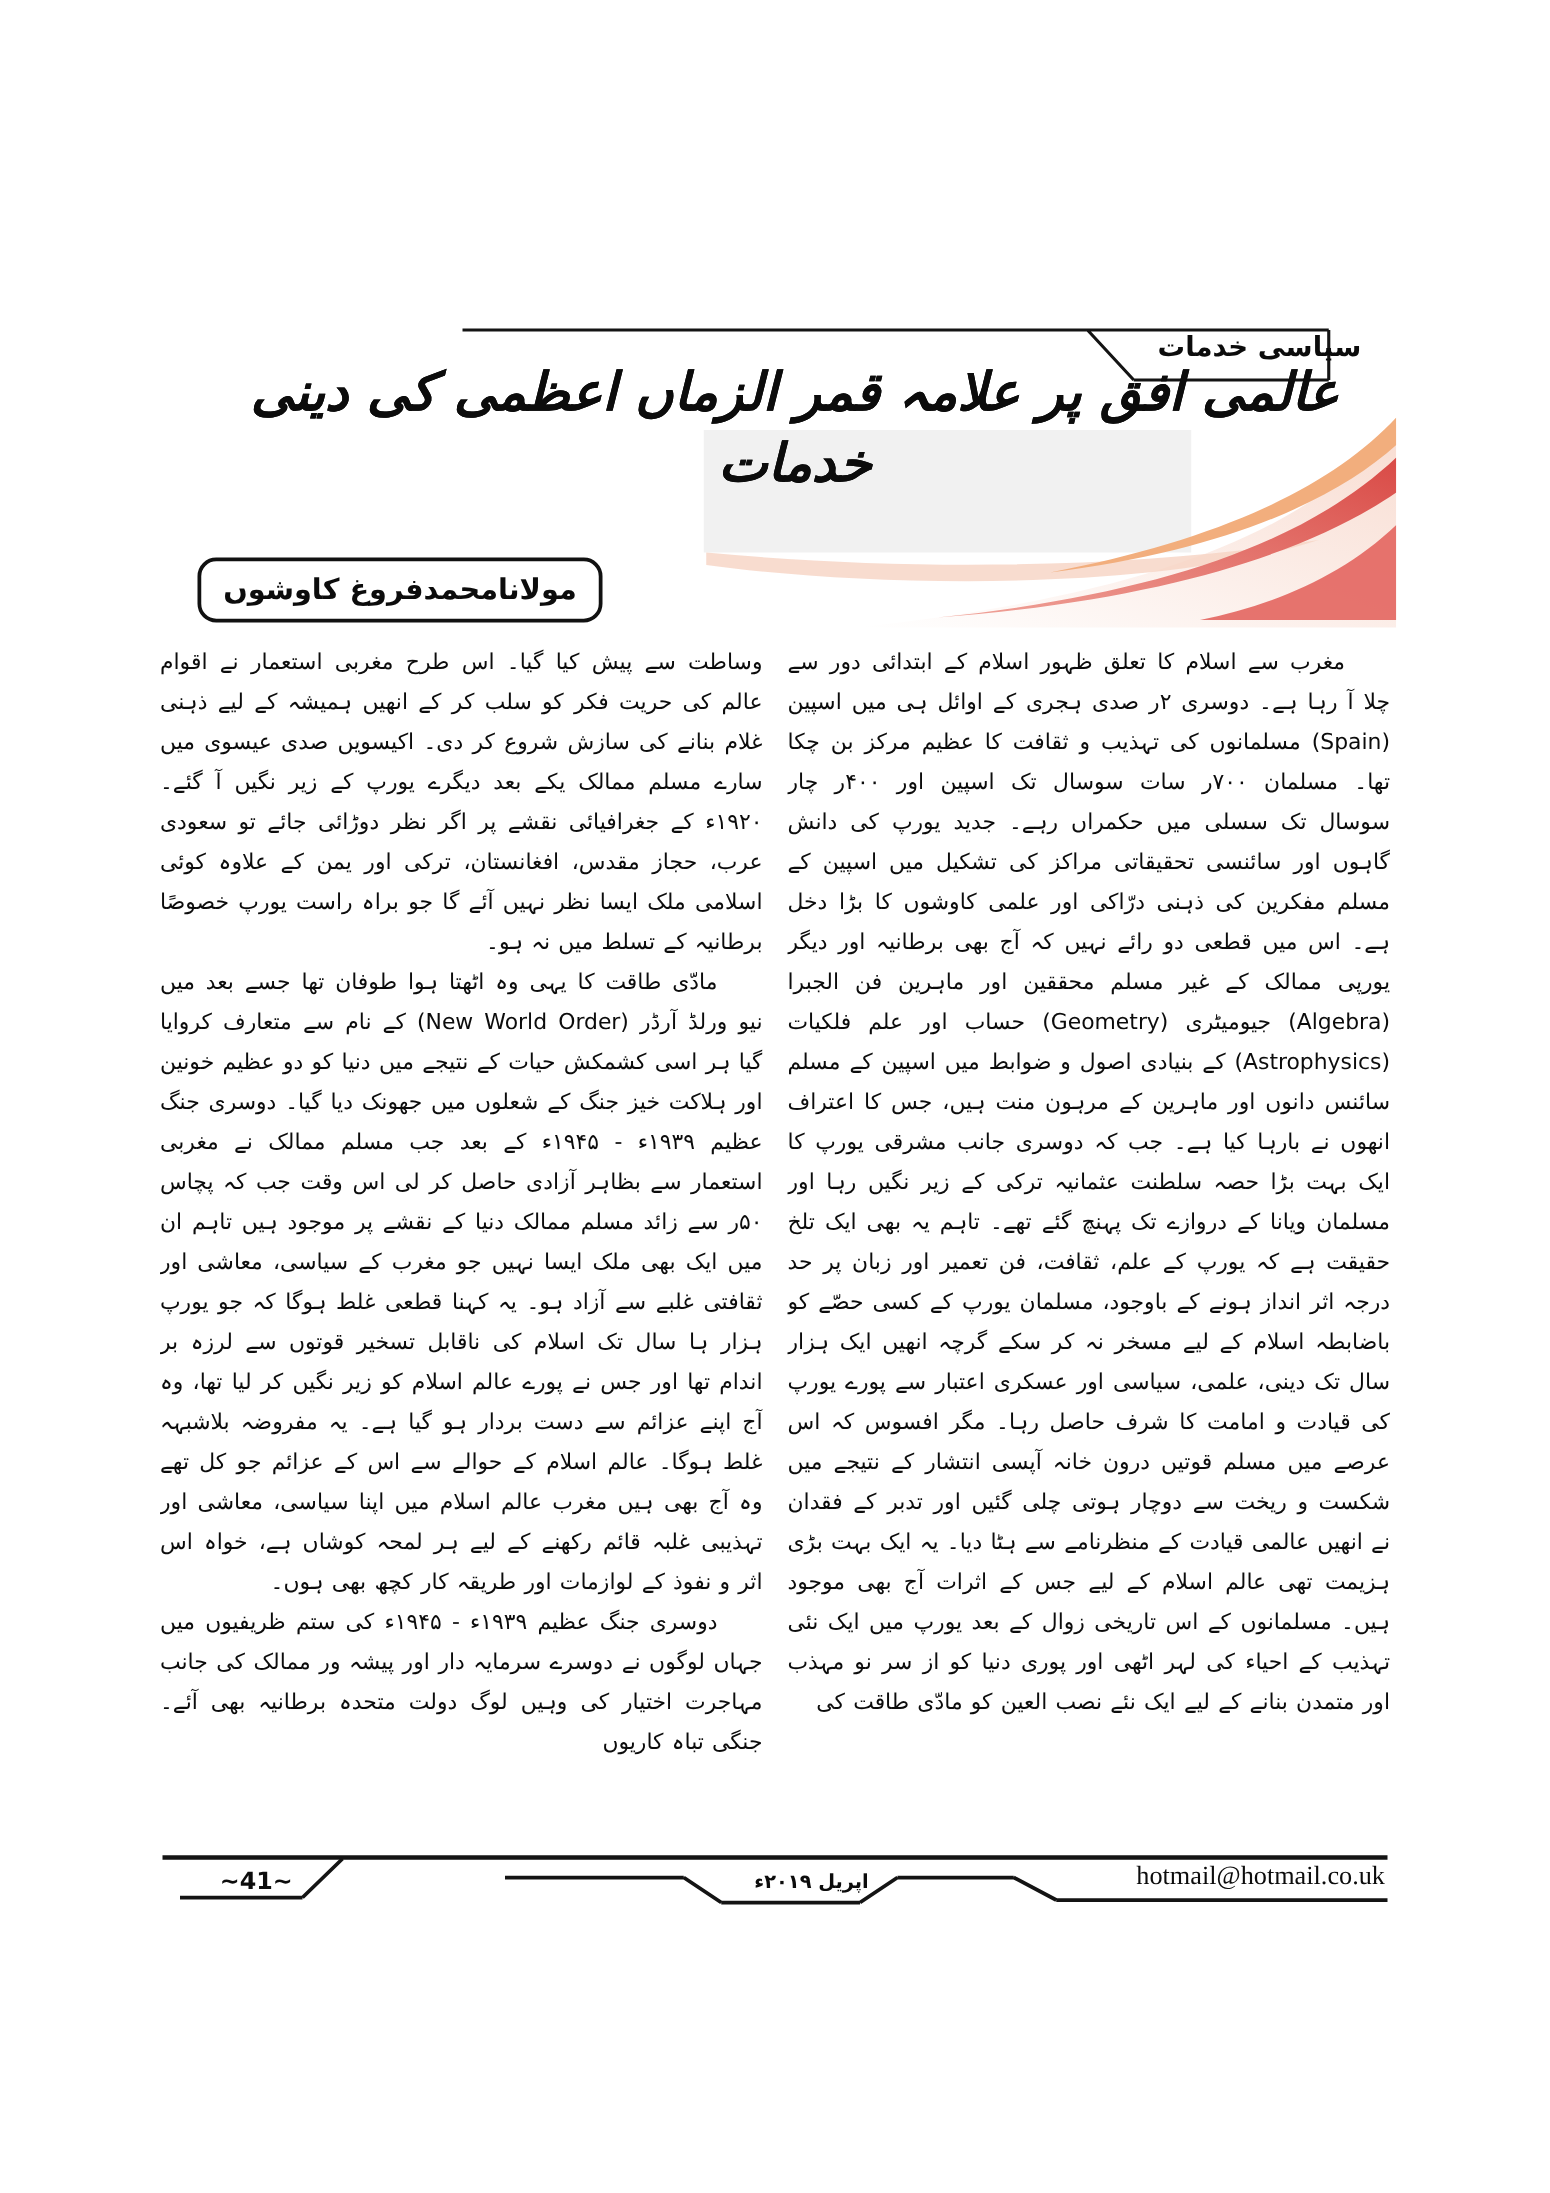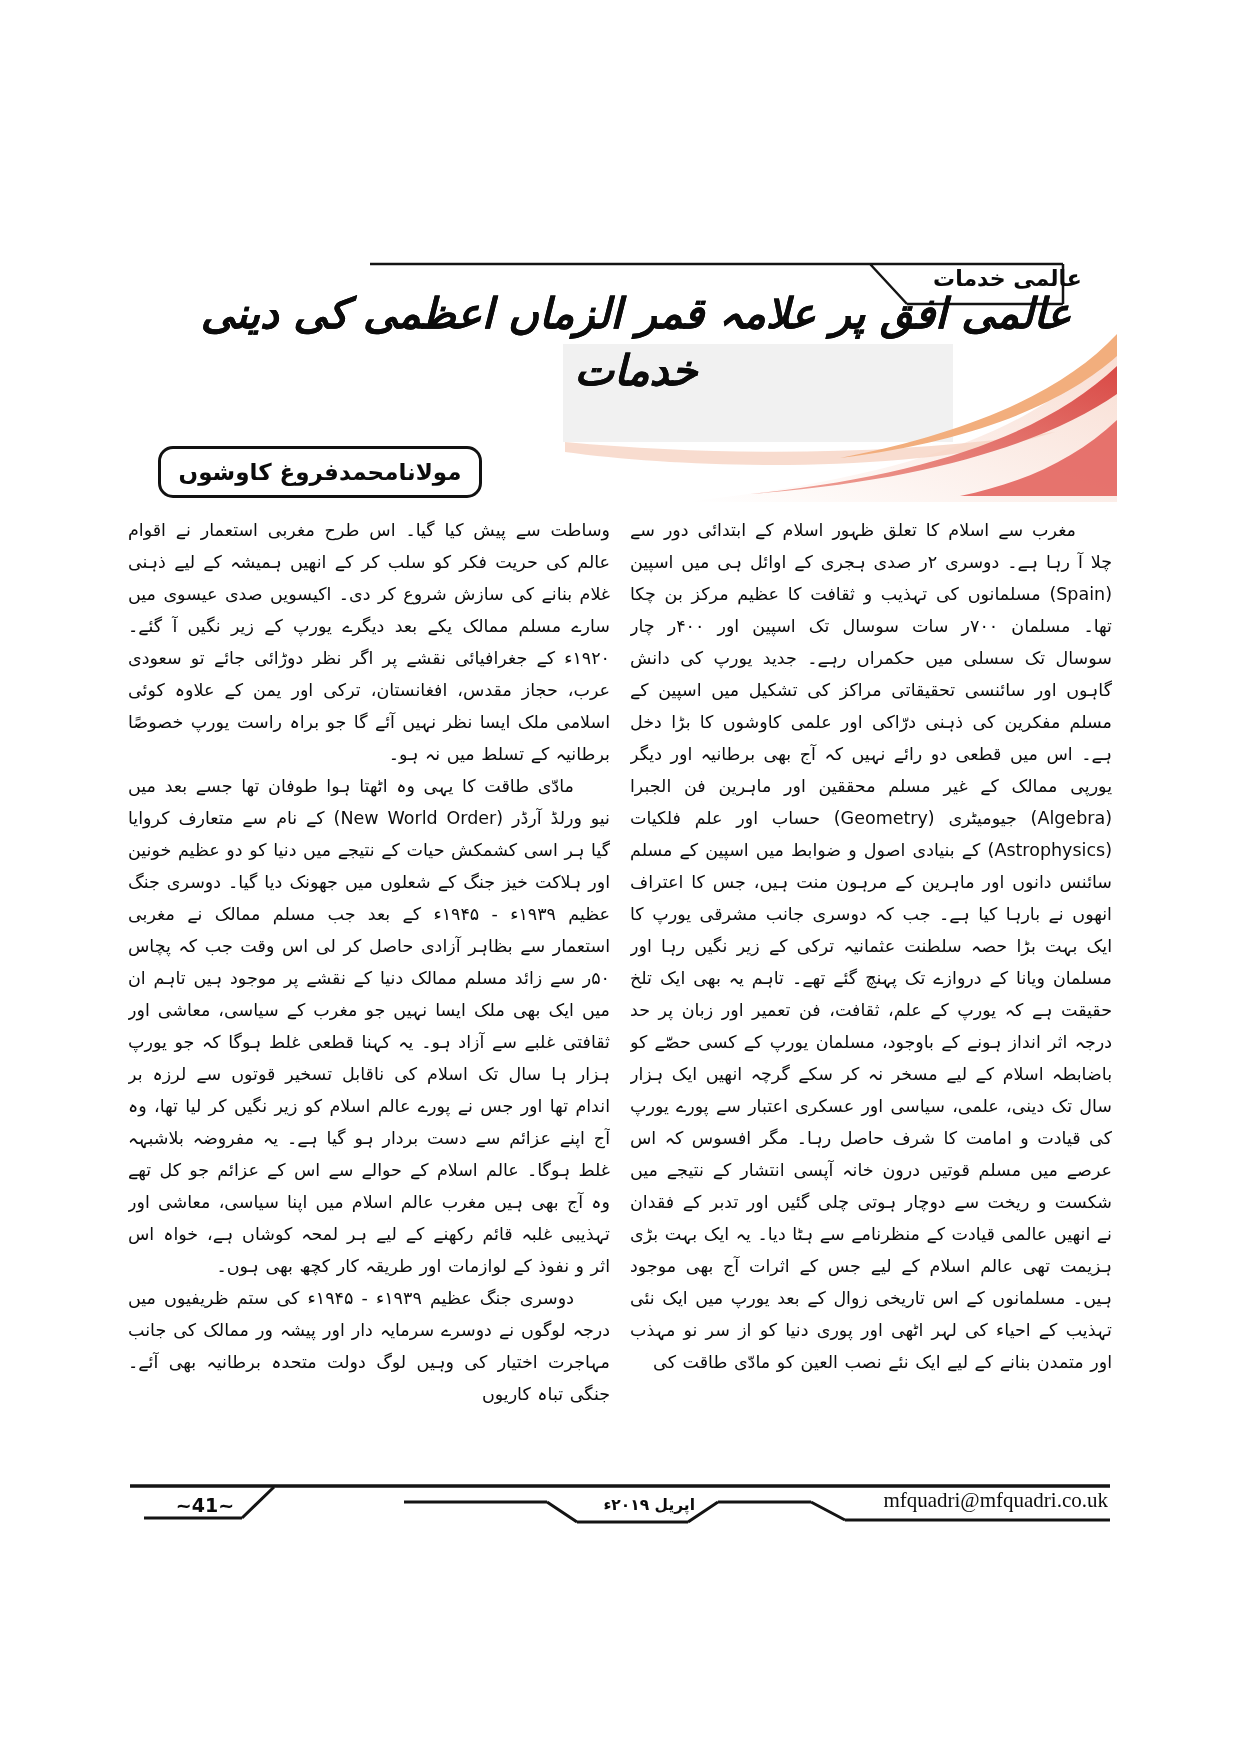--- a/index.html
+++ b/index.html
@@ -91,41 +91,41 @@
     <path d="M622,12 C555,95 430,148 190,174 L622,174 Z" fill="url(#gpink)" opacity="0.55"></path>
     <path d="M70,114 C240,130 420,126 560,104 C430,146 200,142 70,124 Z" fill="#f6d3c3" opacity="0.8"></path>
     <path d="M622,92 C580,132 525,156 465,168 L622,168 Z" fill="#e3655f" opacity="0.9"></path>
     <path d="M622,38 C548,108 428,148 255,166 C440,152 555,112 622,66 Z" fill="url(#gred)"></path>
     <path d="M622,6 C570,62 480,104 345,130 C490,112 575,70 622,28 Z" fill="#f2ae7d"></path>
   </svg>
 
   <svg class="section-tag-svg" viewBox="0 0 755 58" aria-hidden="true">
     <path d="M10,8 H703 M703,8 V48 M547,48 H703 M510,8 L547,48" fill="none" stroke="#141414" stroke-width="2.5"></path>
   </svg>
-  <div class="section-tag-label">عالمی خدمات</div>
+  <div class="section-tag-label">سیاسی خدمات</div>
 
   <h1 class="page-title" style="margin:16px;font-style:italic;">عالمی افق پر علامہ قمر الزماں اعظمی کی دینی خدمات</h1>
 
   <div class="author-box">
     <span>مولانامحمدفروغ کاوشوں</span>
   </div>
 
   <div class="columns">
     <div class="col">
       <p>مغرب سے اسلام کا تعلق ظہور اسلام کے ابتدائی دور سے چلا آ رہا ہے۔ دوسری ۲ر صدی ہجری کے اوائل ہی میں اسپین (Spain) مسلمانوں کی تہذیب و ثقافت کا عظیم مرکز بن چکا تھا۔ مسلمان ۷۰۰ر سات سوسال تک اسپین اور ۴۰۰ر چار سوسال تک سسلی میں حکمراں رہے۔ جدید یورپ کی دانش گاہوں اور سائنسی تحقیقاتی مراکز کی تشکیل میں اسپین کے مسلم مفکرین کی ذہنی درّاکی اور علمی کاوشوں کا بڑا دخل ہے۔ اس میں قطعی دو رائے نہیں کہ آج بھی برطانیہ اور دیگر یورپی ممالک کے غیر مسلم محققین اور ماہرین فن الجبرا (Algebra) جیومیٹری (Geometry) حساب اور علم فلکیات (Astrophysics) کے بنیادی اصول و ضوابط میں اسپین کے مسلم سائنس دانوں اور ماہرین کے مرہون منت ہیں، جس کا اعتراف انھوں نے بارہا کیا ہے۔ جب کہ دوسری جانب مشرقی یورپ کا ایک بہت بڑا حصہ سلطنت عثمانیہ ترکی کے زیر نگیں رہا اور مسلمان ویانا کے دروازے تک پہنچ گئے تھے۔ تاہم یہ بھی ایک تلخ حقیقت ہے کہ یورپ کے علم، ثقافت، فن تعمیر اور زبان پر حد درجہ اثر انداز ہونے کے باوجود، مسلمان یورپ کے کسی حصّے کو باضابطہ اسلام کے لیے مسخر نہ کر سکے گرچہ انھیں ایک ہزار سال تک دینی، علمی، سیاسی اور عسکری اعتبار سے پورے یورپ کی قیادت و امامت کا شرف حاصل رہا۔ مگر افسوس کہ اس عرصے میں مسلم قوتیں درون خانہ آپسی انتشار کے نتیجے میں شکست و ریخت سے دوچار ہوتی چلی گئیں اور تدبر کے فقدان نے انھیں عالمی قیادت کے منظرنامے سے ہٹا دیا۔ یہ ایک بہت بڑی ہزیمت تھی عالم اسلام کے لیے جس کے اثرات آج بھی موجود ہیں۔ مسلمانوں کے اس تاریخی زوال کے بعد یورپ میں ایک نئی تہذیب کے احیاء کی لہر اٹھی اور پوری دنیا کو از سر نو مہذب اور متمدن بنانے کے لیے ایک نئے نصب العین کو مادّی طاقت کی</p>
     </div>
     <div class="col">
       <p class="no-indent">وساطت سے پیش کیا گیا۔ اس طرح مغربی استعمار نے اقوام عالم کی حریت فکر کو سلب کر کے انھیں ہمیشہ کے لیے ذہنی غلام بنانے کی سازش شروع کر دی۔ اکیسویں صدی عیسوی میں سارے مسلم ممالک یکے بعد دیگرے یورپ کے زیر نگیں آ گئے۔ ۱۹۲۰ء کے جغرافیائی نقشے پر اگر نظر دوڑائی جائے تو سعودی عرب، حجاز مقدس، افغانستان، ترکی اور یمن کے علاوہ کوئی اسلامی ملک ایسا نظر نہیں آئے گا جو براہ راست یورپ خصوصًا برطانیہ کے تسلط میں نہ ہو۔</p>
       <p>مادّی طاقت کا یہی وہ اٹھتا ہوا طوفان تھا جسے بعد میں نیو ورلڈ آرڈر (New World Order) کے نام سے متعارف کروایا گیا ہر اسی کشمکش حیات کے نتیجے میں دنیا کو دو عظیم خونین اور ہلاکت خیز جنگ کے شعلوں میں جھونک دیا گیا۔ دوسری جنگ عظیم ۱۹۳۹ء - ۱۹۴۵ء کے بعد جب مسلم ممالک نے مغربی استعمار سے بظاہر آزادی حاصل کر لی اس وقت جب کہ پچاس ۵۰ر سے زائد مسلم ممالک دنیا کے نقشے پر موجود ہیں تاہم ان میں ایک بھی ملک ایسا نہیں جو مغرب کے سیاسی، معاشی اور ثقافتی غلبے سے آزاد ہو۔ یہ کہنا قطعی غلط ہوگا کہ جو یورپ ہزار ہا سال تک اسلام کی ناقابل تسخیر قوتوں سے لرزہ بر اندام تھا اور جس نے پورے عالم اسلام کو زیر نگیں کر لیا تھا، وہ آج اپنے عزائم سے دست بردار ہو گیا ہے۔ یہ مفروضہ بلاشبہہ غلط ہوگا۔ عالم اسلام کے حوالے سے اس کے عزائم جو کل تھے وہ آج بھی ہیں مغرب عالم اسلام میں اپنا سیاسی، معاشی اور تہذیبی غلبہ قائم رکھنے کے لیے ہر لمحہ کوشاں ہے، خواہ اس اثر و نفوذ کے لوازمات اور طریقہ کار کچھ بھی ہوں۔</p>
-      <p>دوسری جنگ عظیم ۱۹۳۹ء - ۱۹۴۵ء کی ستم ظریفیوں میں درجہ لوگوں نے دوسرے سرمایہ دار اور پیشہ ور ممالک کی جانب مہاجرت اختیار کی وہیں لوگ دولت متحدہ برطانیہ بھی آئے۔ جنگی تباہ کاریوں</p>
+      <p>دوسری جنگ عظیم ۱۹۳۹ء - ۱۹۴۵ء کی ستم ظریفیوں میں جہاں لوگوں نے دوسرے سرمایہ دار اور پیشہ ور ممالک کی جانب مہاجرت اختیار کی وہیں لوگ دولت متحدہ برطانیہ بھی آئے۔ جنگی تباہ کاریوں</p>
     </div>
   </div>
 
   <svg class="footer-svg" viewBox="0 0 984 80" aria-hidden="true">
     <path d="M2,30 H982" fill="none" stroke="#141414" stroke-width="3.5"></path>
     <path d="M16,62 H114 M114,62 L146,31" fill="none" stroke="#141414" stroke-width="3"></path>
     <path d="M276,46 H419 M419,46 L449,66 M449,66 H560 M560,66 L590,46 M590,46 H683 M683,46 L717,64 M717,64 H982" fill="none" stroke="#141414" stroke-width="3"></path>
   </svg>
   <div class="footer-page-number">~41~</div>
   <div class="footer-date">اپریل ۲۰۱۹ء</div>
-  <div class="footer-email">mfquadri@mfquadri.co.uk</div>
+  <div class="footer-email">hotmail@hotmail.co.uk</div>
 
 </div>
 
 </body></html>

